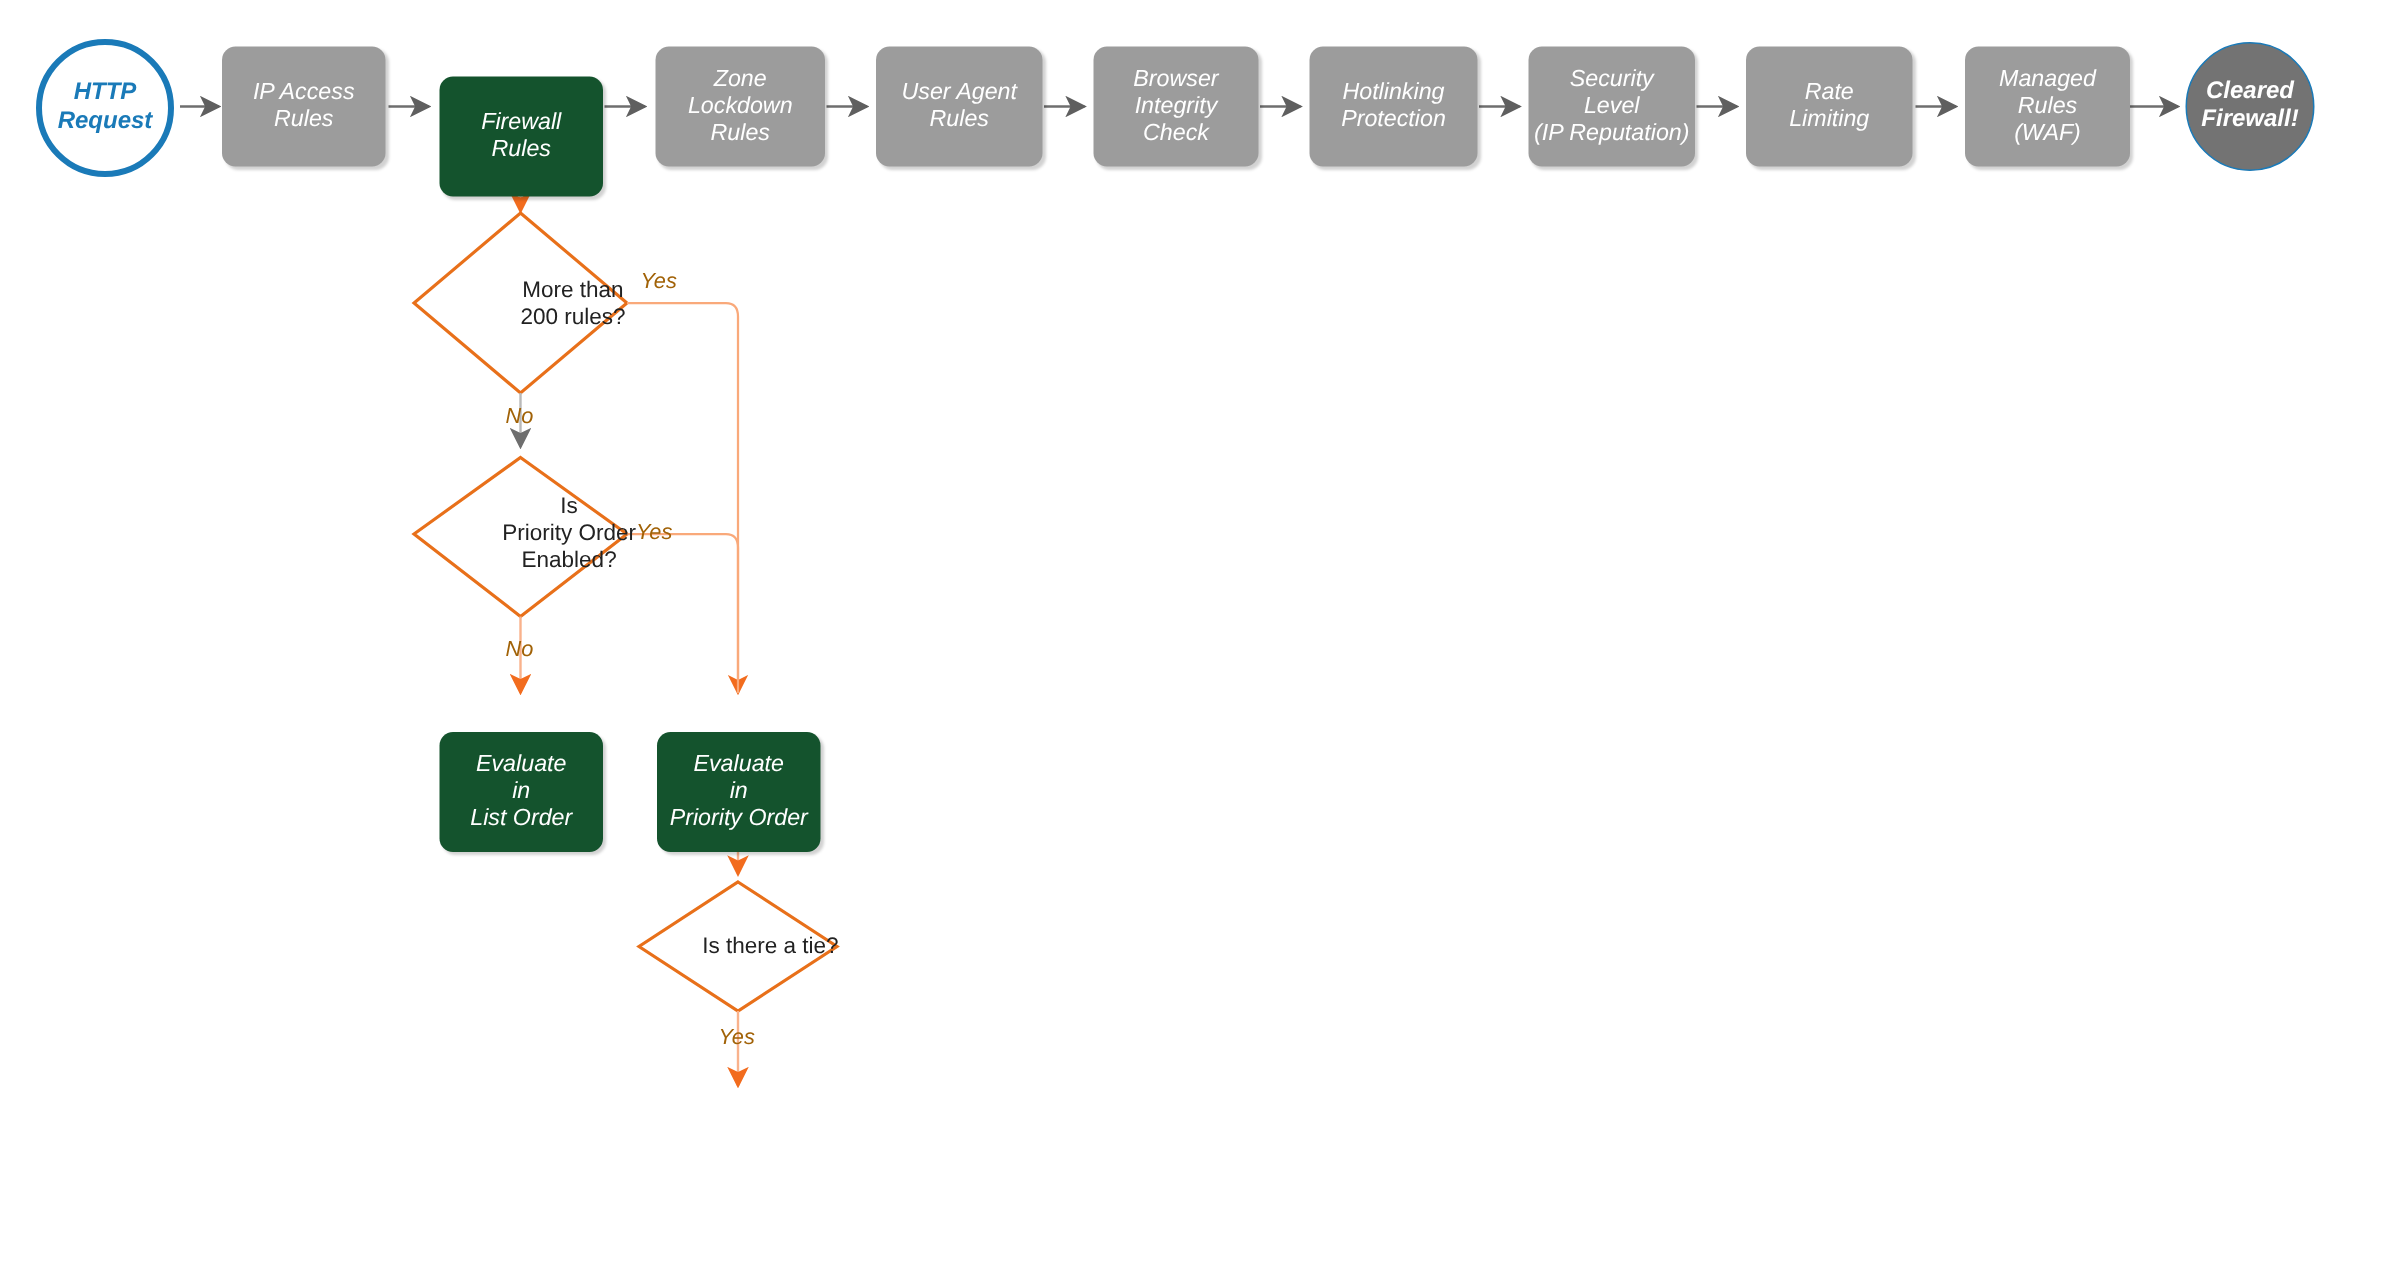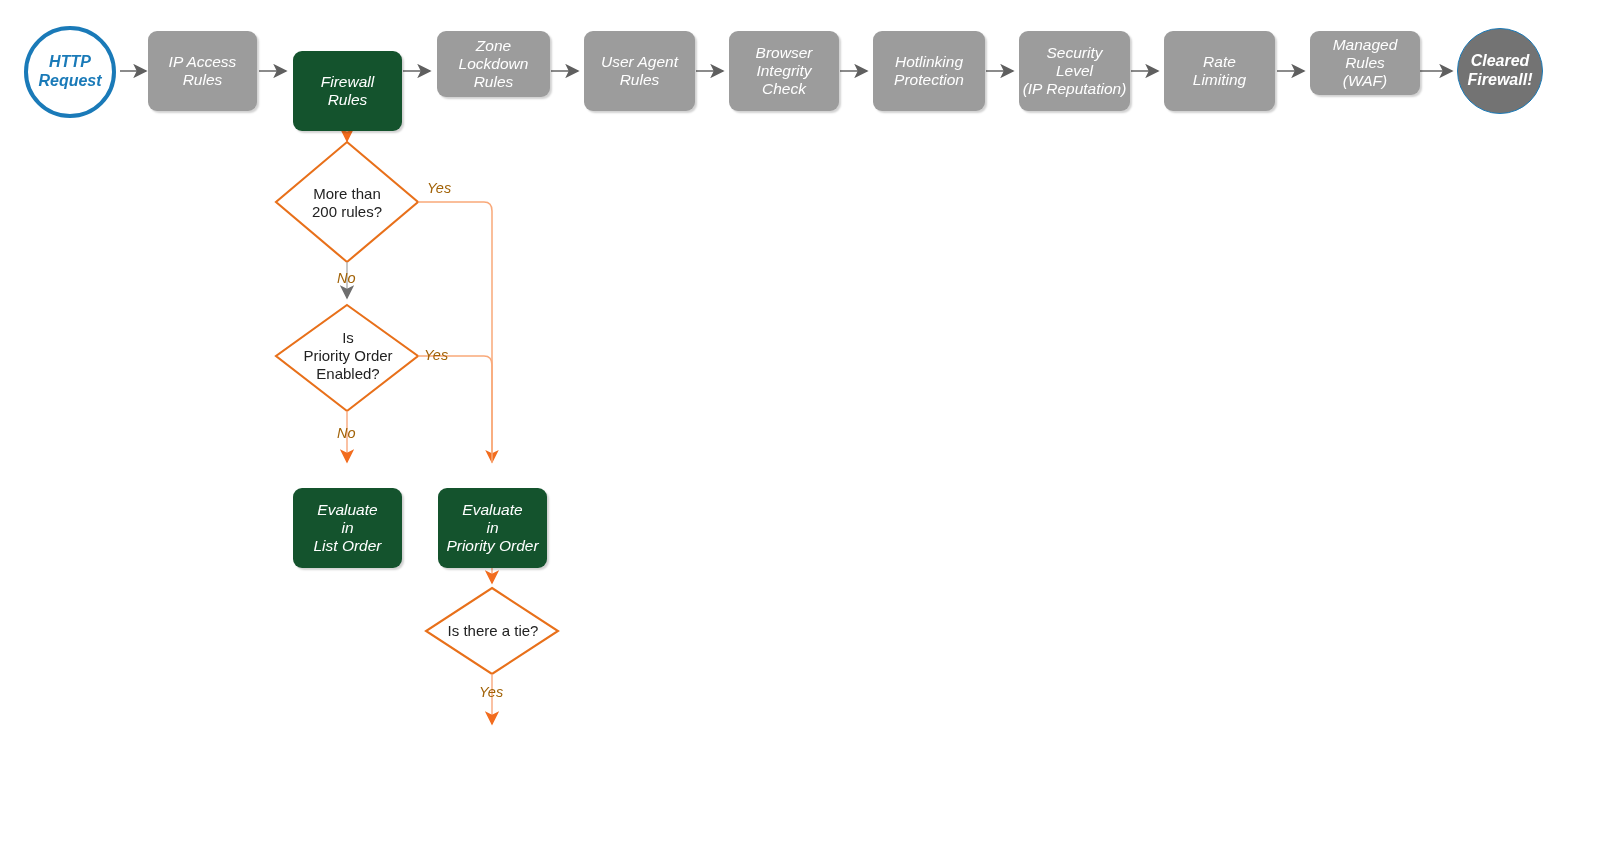--- a/index.html
+++ b/index.html
@@ -56,21 +56,21 @@
   }
   .terminator.end {
     background: #737373;
     border: 1px solid #1a7ab8;
     color: #ffffff;
   }
   .decision-label {
     position: absolute;
     display: flex;
     align-items: center;
-    justify-content: center;
+    justify-content: flex-end;
     text-align: center;
     color: #222222;
     font-size: 15px;
     line-height: 1.2;
     pointer-events: none;
   }
   .edge-label {
     position: absolute;
     font-size: 14.5px;
     font-style: italic;
@@ -138,21 +138,21 @@
   </div>
 
   <div class="node proc gray" style="left:148px; top:31px; width:109px; height:80px;">
     <span class="node-text">IP Access<br>Rules</span>
   </div>
 
   <div class="node proc orange" style="left:293px; top:31px; width:109px; height:80px;">
     <span class="node-text">Firewall<br>Rules</span>
   </div>
 
-  <div class="node proc gray" style="left:437px; top:31px; width:113px; height:66px;">
+  <div class="node proc gray" style="left:437px; top:31px; width:113px; height:80px;">
     <span class="node-text">Zone<br>Lockdown<br>Rules</span>
   </div>
 
   <div class="node proc gray" style="left:584px; top:31px; width:111px; height:80px;">
     <span class="node-text">User Agent<br>Rules</span>
   </div>
 
   <div class="node proc gray" style="left:729px; top:31px; width:110px; height:80px;">
     <span class="node-text">Browser<br>Integrity<br>Check</span>
   </div>
@@ -162,21 +162,21 @@
   </div>
 
   <div class="node proc gray" style="left:1019px; top:31px; width:111px; height:80px;">
     <span class="node-text">Security<br>Level<br>(IP Reputation)</span>
   </div>
 
   <div class="node proc gray" style="left:1164px; top:31px; width:111px; height:80px;">
     <span class="node-text">Rate<br>Limiting</span>
   </div>
 
-  <div class="node proc gray" style="left:1310px; top:31px; width:110px; height:64px;">
+  <div class="node proc gray" style="left:1310px; top:31px; width:110px; height:80px;">
     <span class="node-text">Managed<br>Rules<br>(WAF)</span>
   </div>
 
   <div class="node terminator end" style="left:1457px; top:28px; width:86px; height:86px;">
     <span class="node-text">Cleared<br>Firewall!</span>
   </div>
 
   <div class="decision-label" style="left:277px; top:177px; width:140px; height:52px;">
     <span class="node-text">More than<br>200 rules?</span>
   </div>

